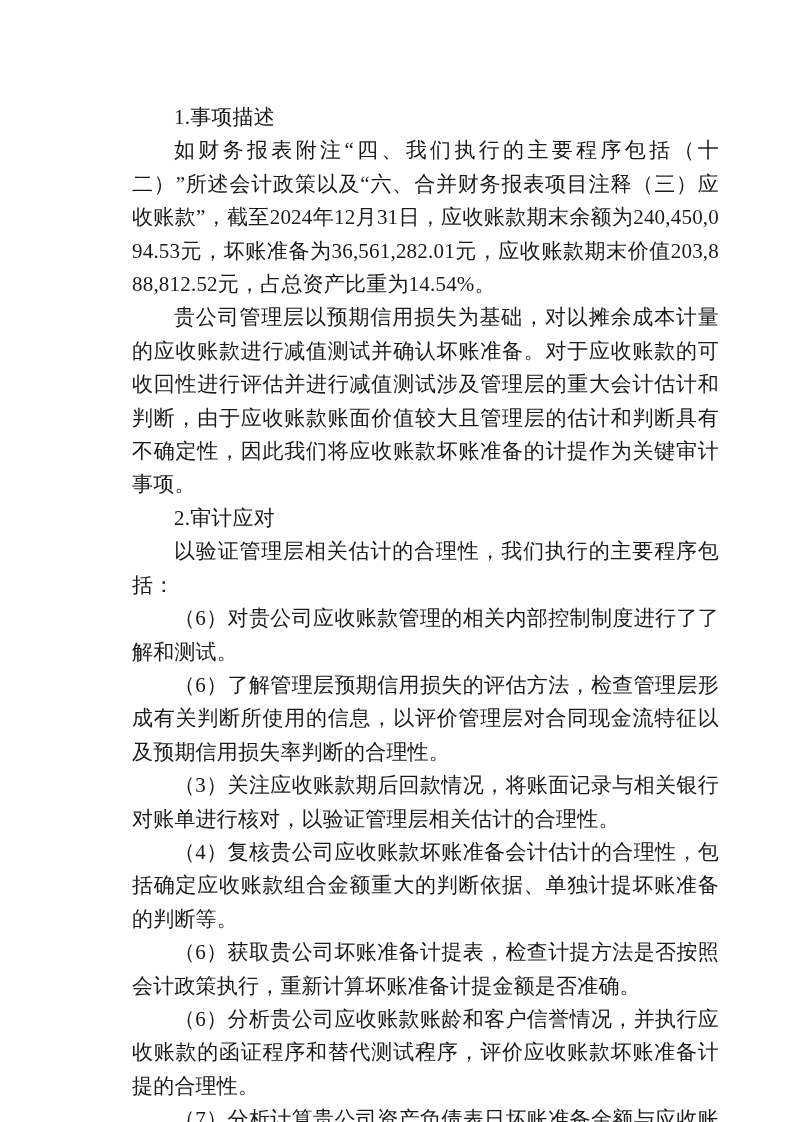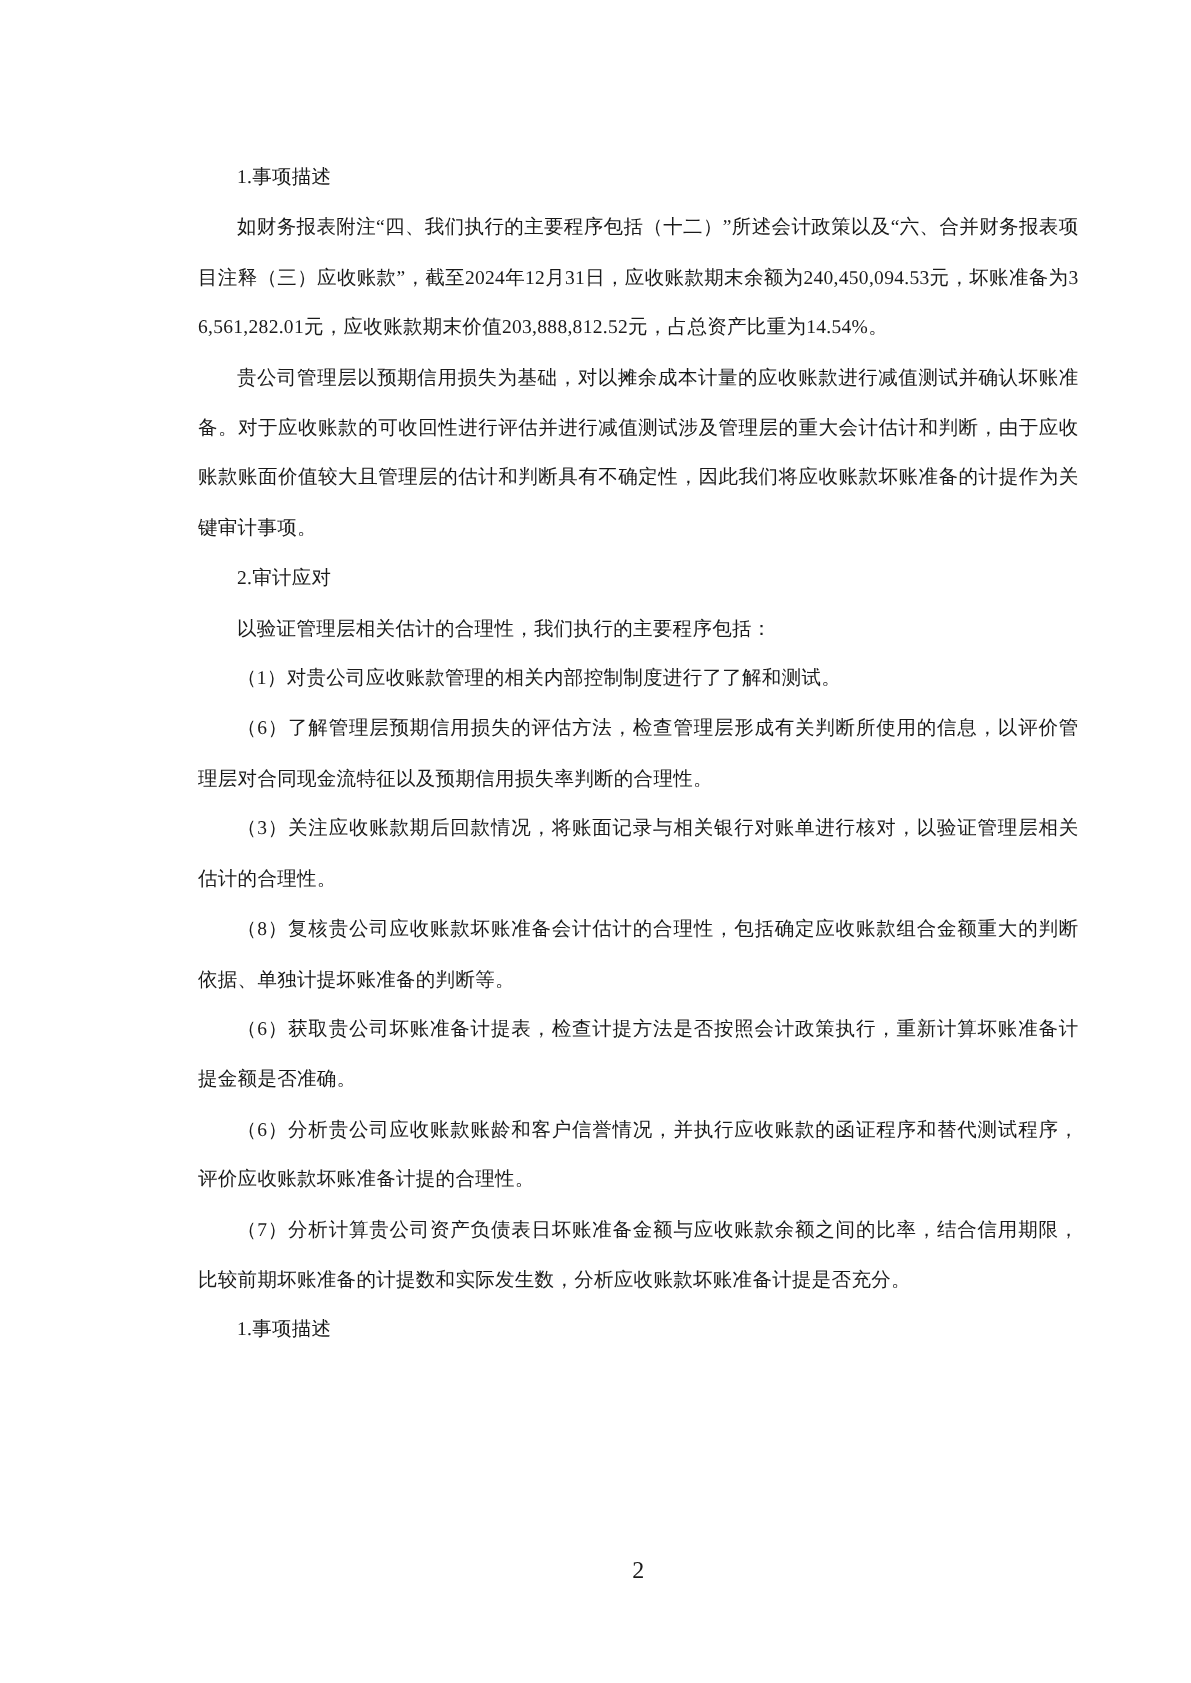--- a/index.html
+++ b/index.html
@@ -16,21 +16,21 @@
     margin: 0 auto;
   }
   .content {
     position: absolute;
     top: 101px;
     left: 132px;
     right: 75px;
     color: #1a1a1a;
   }
   .content p {
-    font-size: 13px;
+    font-size: 21px;
     line-height: 33.4px;
     text-indent: 2em;
     text-align: justify;
     letter-spacing: 0.2px;
     word-break: break-all;
     color: #1a1a1a;
   }
   .page-footer {
     position: absolute;
     top: 1036px;
@@ -45,23 +45,23 @@
 </head>
 <body>
 
 <div class="page">
   <div class="content">
     <p>1.事项描述</p>
     <p>如财务报表附注“四、我们执行的主要程序包括（十二）”所述会计政策以及“六、合并财务报表项目注释（三）应收账款”，截至2024年12月31日，应收账款期末余额为240,450,094.53元，坏账准备为36,561,282.01元，应收账款期末价值203,888,812.52元，占总资产比重为14.54%。</p>
     <p>贵公司管理层以预期信用损失为基础，对以摊余成本计量的应收账款进行减值测试并确认坏账准备。对于应收账款的可收回性进行评估并进行减值测试涉及管理层的重大会计估计和判断，由于应收账款账面价值较大且管理层的估计和判断具有不确定性，因此我们将应收账款坏账准备的计提作为关键审计事项。</p>
     <p>2.审计应对</p>
     <p>以验证管理层相关估计的合理性，我们执行的主要程序包括：</p>
-    <p>（1）对贵公司应收账款管理的相关内部控制制度进行了了解和测试。</p>
+    <p>（6）对贵公司应收账款管理的相关内部控制制度进行了了解和测试。</p>
     <p>（6）了解管理层预期信用损失的评估方法，检查管理层形成有关判断所使用的信息，以评价管理层对合同现金流特征以及预期信用损失率判断的合理性。</p>
     <p>（3）关注应收账款期后回款情况，将账面记录与相关银行对账单进行核对，以验证管理层相关估计的合理性。</p>
-    <p>（8）复核贵公司应收账款坏账准备会计估计的合理性，包括确定应收账款组合金额重大的判断依据、单独计提坏账准备的判断等。</p>
+    <p>（4）复核贵公司应收账款坏账准备会计估计的合理性，包括确定应收账款组合金额重大的判断依据、单独计提坏账准备的判断等。</p>
     <p>（6）获取贵公司坏账准备计提表，检查计提方法是否按照会计政策执行，重新计算坏账准备计提金额是否准确。</p>
     <p>（6）分析贵公司应收账款账龄和客户信誉情况，并执行应收账款的函证程序和替代测试程序，评价应收账款坏账准备计提的合理性。</p>
     <p>（7）分析计算贵公司资产负债表日坏账准备金额与应收账款余额之间的比率，结合信用期限，比较前期坏账准备的计提数和实际发生数，分析应收账款坏账准备计提是否充分。</p>
     <p>1.事项描述</p>
   </div>
   <div class="page-footer">2</div>
 </div>
 
 </body></html>

